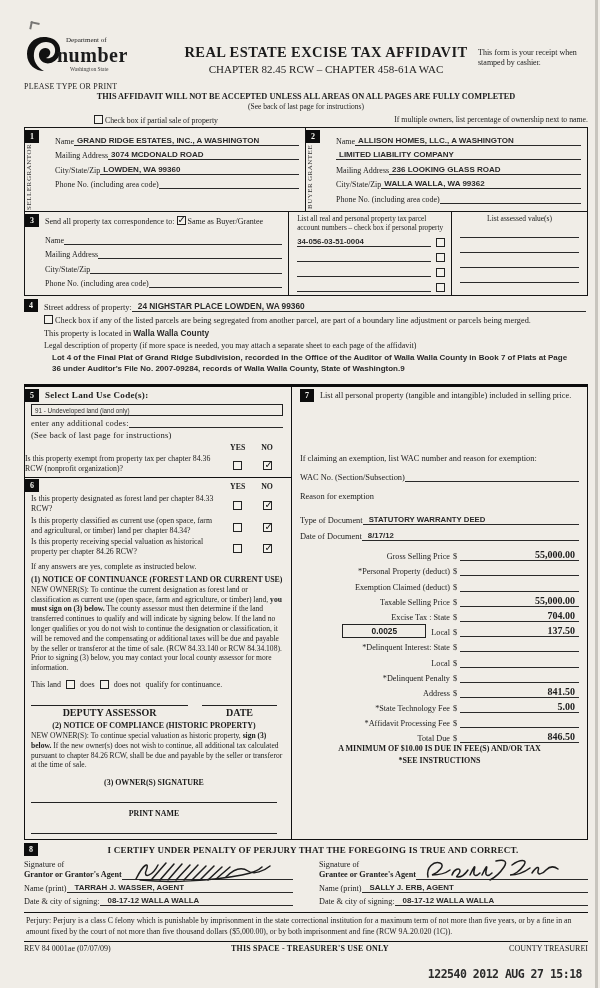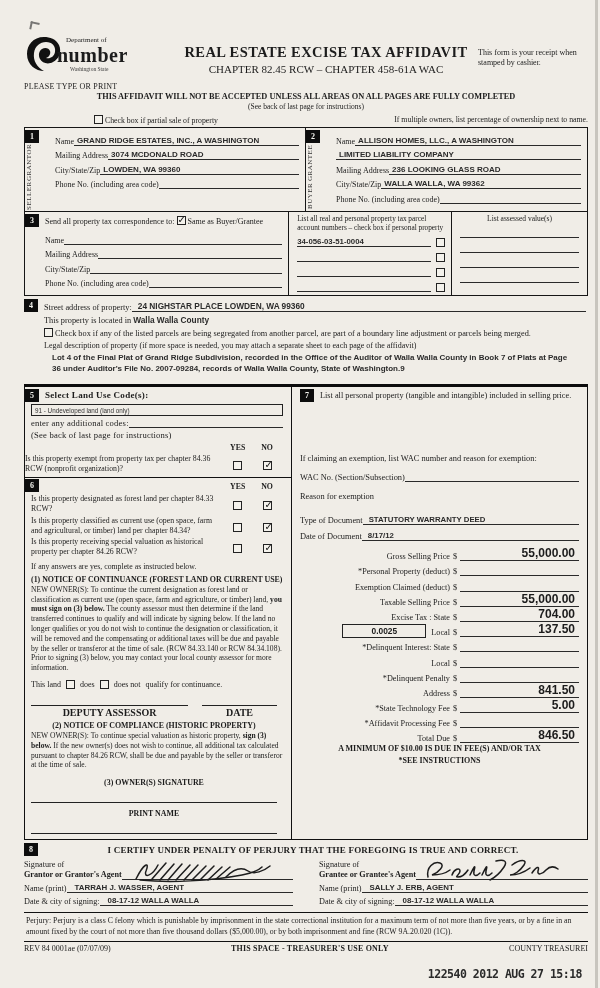--- a/index.html
+++ b/index.html
@@ -108,21 +108,21 @@
   .docrow { display:flex; align-items:flex-end; margin-top:14px; font-size:8.4px; }
   .docrow .ul { flex:1; border-bottom:.9px solid #2a2a2a; padding-left:6px; font-size:7.8px; }
   .money { margin-top:5px; }
   .mrow { display:flex; align-items:flex-end; height:15.2px; font-size:8.2px; }
   .mlab { width:150px; text-align:right; flex:none; }
   .mlab-wrap { width:150px; display:flex; align-items:flex-end; justify-content:flex-end; flex:none; gap:5px; }
   .ratebox { border:1.6px solid #222; width:84px; text-align:center; font-size:8.4px;
         font-family:"Liberation Sans", sans-serif; font-weight:600; padding:1px 0; margin-bottom:-1px; }
   .mdol { width:10px; text-align:center; flex:none; }
   .mval { flex:1; border-bottom:.9px solid #2a2a2a; text-align:right; padding-right:4px;
-        font-family:Liberation Sans, sans-serif; font-weight:600; font-size:12px; }
+        font-family:Liberation Serif, serif; font-weight:600; font-size:10px; }
   .minnote { text-align:center; font-size:8px; font-weight:bold; line-height:1.4; }
 
   
   .s8 { margin-top:3px; }
   .s8head { display:flex; align-items:center; }
   .certify { flex:1; text-align:center; font-size:9px; font-weight:bold; letter-spacing:.2px; }
   .sigcols { display:flex; gap:26px; margin-top:2px; }
   .sigcol { flex:1; }
   .sigrow { display:flex; align-items:flex-end; font-size:8.2px; }
   .siglabel { line-height:1.25; font-size:8.2px; }
@@ -293,26 +293,26 @@
     </div>
   </div>
 
   <div class="sec4">
     <div class="s4row">
       <div class="numbox" style="margin-right:6px">4</div>
       <span>Street address of property:</span>
       <span class="ul typed">24 NIGHSTAR PLACE LOWDEN, WA 99360</span>
     </div>
     <div class="s4line">
+      <span class="cb"></span>
+      <span>Check box if any of the listed parcels are being segregated from another parcel, are part of a boundary line adjustment or parcels being merged.</span>
+    </div>
+    <div class="s4line">
       <span>This property is located in</span>
       <span class="typed">Walla Walla County</span>
-    </div>
-    <div class="s4line">
-      <span class="cb"></span>
-      <span>Check box if any of the listed parcels are being segregated from another parcel, are part of a boundary line adjustment or parcels being merged.</span>
     </div>
     <div class="legal">Legal description of property (if more space is needed, you may attach a separate sheet to each page of the affidavit)</div>
     <div class="legaltxt typed">Lot 4 of the Final Plat of Grand Ridge Subdivision, recorded in the Office of the Auditor of Walla Walla County in Book 7 of Plats at Page 36 under Auditor's File No. 2007-09284, records of Walla Walla County, State of Washington.9</div>
   </div>
 
   <div class="grid2">
     <div class="gleft">
 
       <div class="s5">
         <div class="s5head">

